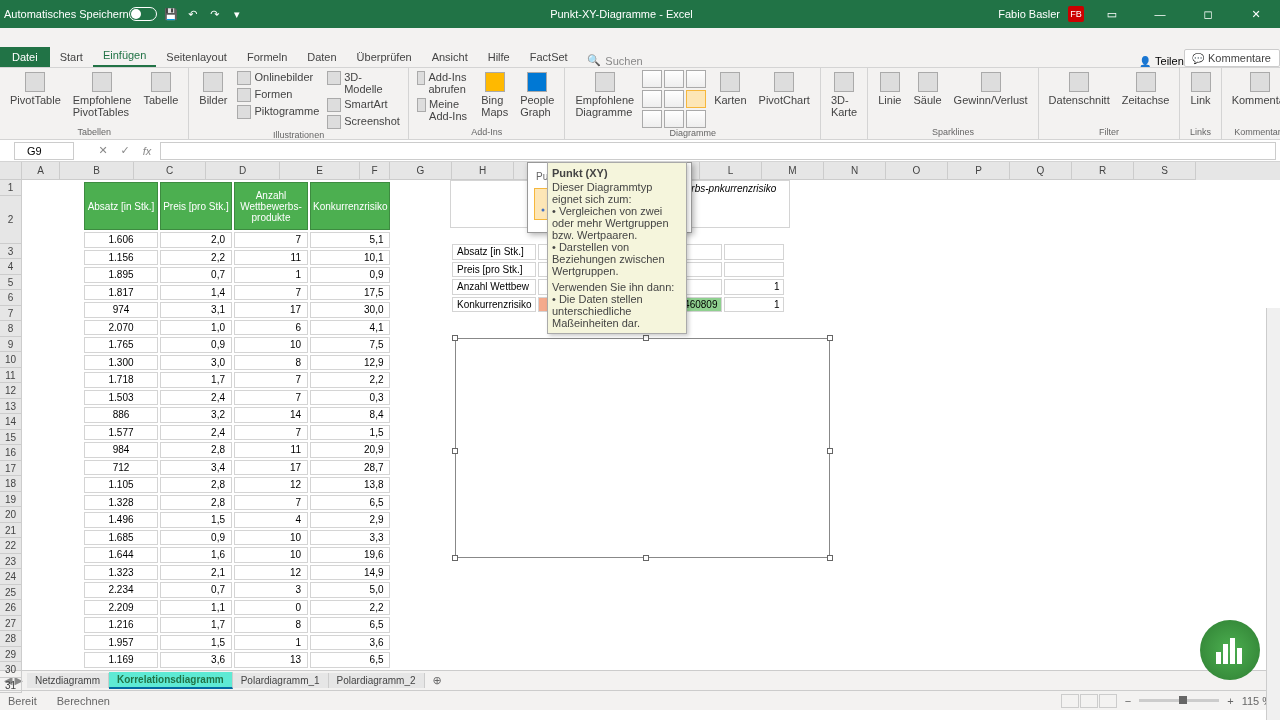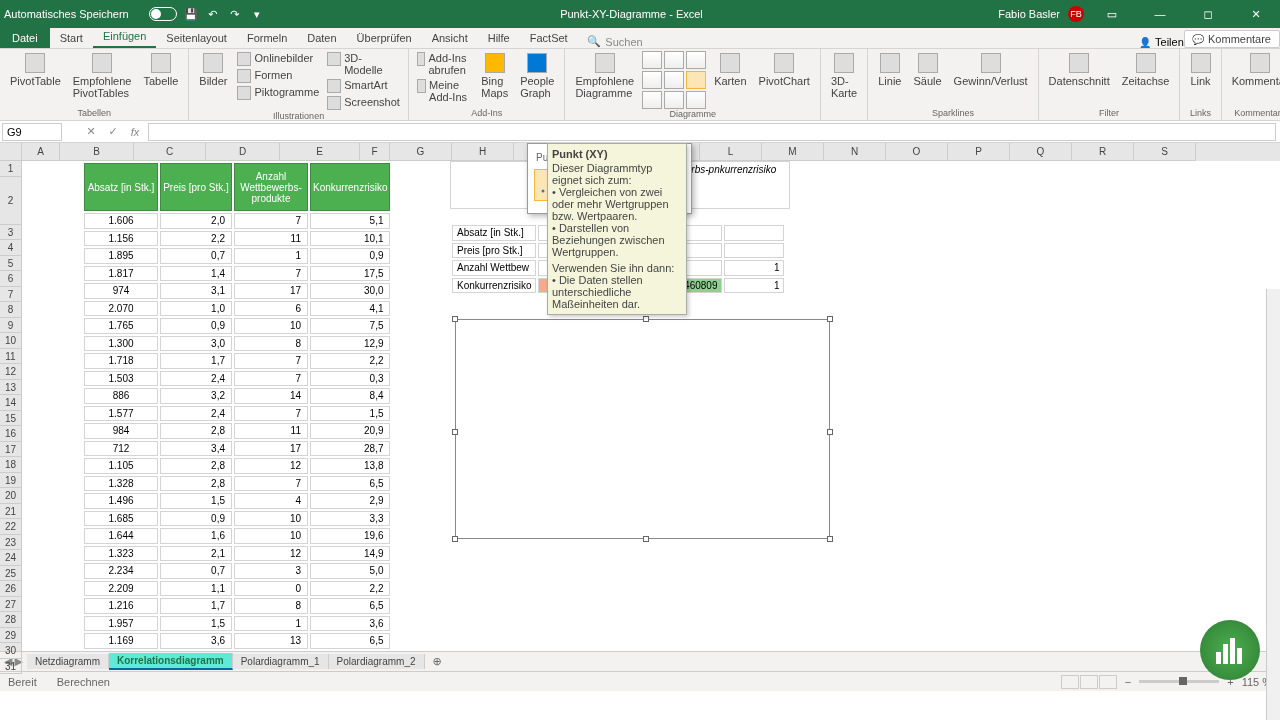--- a/index.html
+++ b/index.html
@@ -1,44 +1,44 @@
 <!DOCTYPE html>
 <html><head>
 <meta charset="utf-8">
 <style>
 *{margin:0;padding:0;box-sizing:border-box;font-family:'Segoe UI',Arial,sans-serif;font-size:11px;}
 body{background:#fff;overflow:hidden;width:1280px;height:720px;}
 .titlebar{background:#217346;height:28px;display:flex;align-items:center;color:#fff;padding:0 4px;}
 .titlebar-left{display:flex;align-items:center;gap:6px;}
-.autosave{display:flex;align-items:center;gap:20px;font-size:10px;}
+.autosave{display:flex;align-items:center;gap:0;font-size:10px;}
 .toggle{width:28px;height:14px;border:1px solid #fff;border-radius:7px;position:relative;}
 .toggle::after{content:'';position:absolute;width:10px;height:10px;background:#fff;border-radius:50%;top:1px;left:1px;}
 .qat-icon{width:16px;height:16px;display:flex;align-items:center;justify-content:center;color:#fff;}
 .titlebar-center{flex:1;text-align:center;font-size:11px;}
 .titlebar-right{display:flex;align-items:center;gap:8px;}
-.user-badge{width:16px;height:16px;background:#c00;border-radius:8px;display:flex;align-items:center;justify-content:center;font-size:9px;color:#fff;}
+.user-badge{width:16px;height:16px;background:#c00;border-radius:2px;display:flex;align-items:center;justify-content:center;font-size:9px;color:#fff;}
 .win-btn{width:40px;height:28px;display:flex;align-items:center;justify-content:center;cursor:pointer;}
-.ribbon-tabs{background:#f3f2f1;height:21px;display:flex;align-items:flex-end;border-bottom:1px solid #d4d4d4;}
+.ribbon-tabs{background:#f3f2f1;height:40px;display:flex;align-items:flex-end;border-bottom:1px solid #d4d4d4;}
 .tab{padding:4px 10px;font-size:11px;cursor:pointer;color:#444;}
 .tab.active{color:#217346;border-bottom:2px solid #217346;}
 .tab.file{background:#217346;color:#fff;padding:4px 12px;}
 .search-tab{margin-left:10px;color:#888;font-size:11px;display:flex;align-items:center;gap:4px;}
 .ribbon{background:#f3f2f1;height:72px;display:flex;border-bottom:1px solid #d4d4d4;position:relative;}
 .ribbon-group{border-right:1px solid #d4d4d4;padding:2px 6px;display:flex;flex-direction:column;justify-content:space-between;}
 .group-label{font-size:9px;color:#666;text-align:center;margin-top:auto;}
 .group-content{display:flex;gap:4px;align-items:flex-start;}
 .big-btn{display:flex;flex-direction:column;align-items:center;gap:2px;padding:2px 4px;cursor:pointer;font-size:10px;color:#444;}
 .big-btn .ico{width:20px;height:20px;background:#ddd;border:1px solid #aaa;}
 .small-btn{display:flex;gap:3px;padding:1px 2px;cursor:pointer;font-size:10px;color:#444;}
 .small-btn .ico{width:14px;height:14px;background:#ddd;border:1px solid #aaa;}
 .vstack{display:flex;flex-direction:column;gap:1px;}
 .chart-gallery-btn{width:20px;height:18px;border:1px solid #aaa;cursor:pointer;background:linear-gradient(#fff,#eee);}
 .chart-gallery-btn.active{border:1px solid #f6b73c;background:#fde6b6;}
 .namebox-row{height:22px;display:flex;align-items:center;border-bottom:1px solid #d4d4d4;background:#fff;}
-.namebox{width:60px;border:1px solid #ccc;height:18px;padding:0 4px;font-size:11px;margin-left:2px;}
+.namebox{width:60px;border:1px solid #ccc;height:18px;padding:0 12px;font-size:11px;margin-left:14px;}
 .fx-area{display:flex;align-items:center;gap:4px;margin-left:20px;}
 .fx-btn{width:18px;height:18px;display:flex;align-items:center;justify-content:center;color:#888;}
 .formula-bar{flex:1;border:1px solid #ccc;height:18px;margin:0 4px;}
 .grid-area{display:flex;height:508px;position:relative;}
 .row-headers{width:22px;background:#e6e6e6;}
 .corner{width:22px;height:18px;background:#e6e6e6;border-right:1px solid #ccc;border-bottom:1px solid #ccc;}
 .rh{height:15.5px;border-bottom:1px solid #ccc;border-right:1px solid #ccc;font-size:10px;text-align:center;color:#444;line-height:15.5px;}
 .rh.tall{height:48px;line-height:48px;}
 .col-headers{height:18px;display:flex;background:#e6e6e6;}
 .ch{border-right:1px solid #ccc;border-bottom:1px solid #ccc;font-size:10px;text-align:center;color:#444;line-height:18px;}

